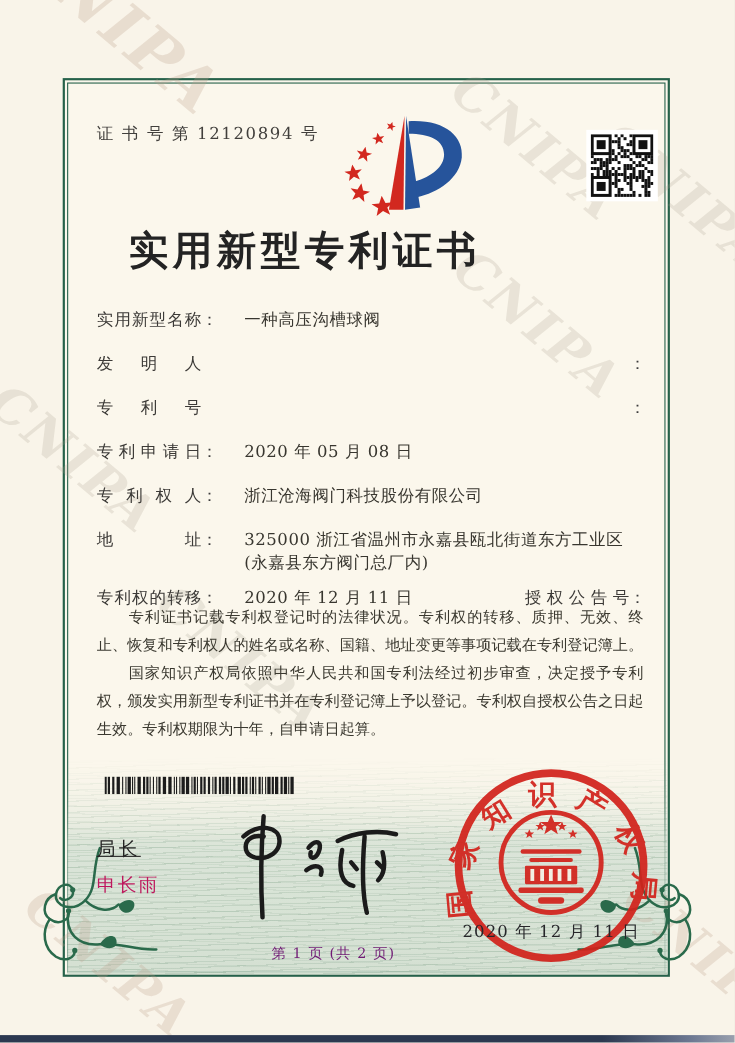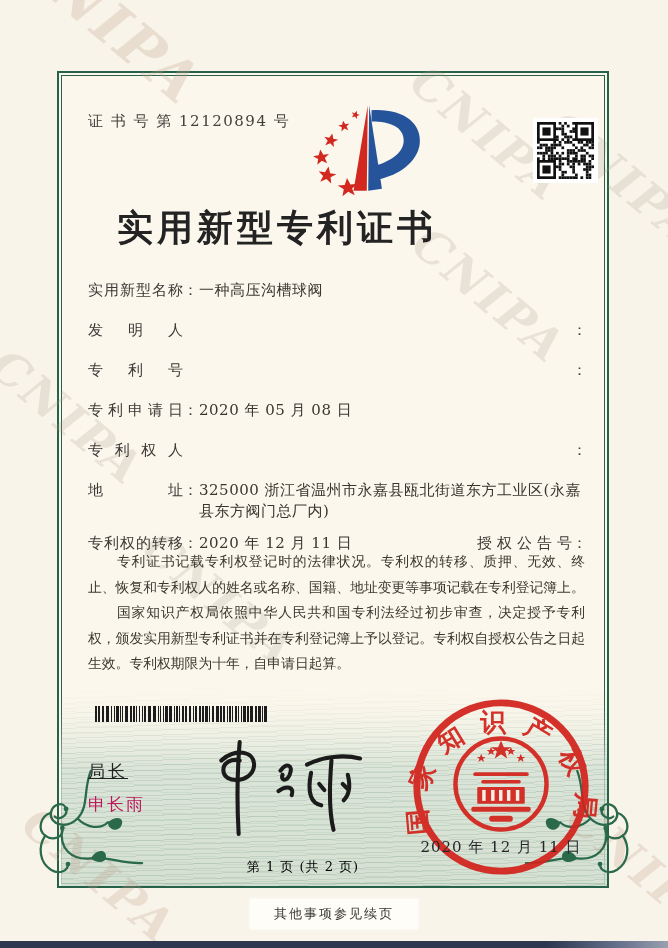--- a/index.html
+++ b/index.html
@@ -62,21 +62,21 @@
 
   
   .fields { position:absolute; left:88px; top:280px; width:500px; z-index:4; font-size:15px; }
   .frow { display:flex; align-items:flex-start; line-height:21px; margin-bottom:19px;justify-content:space-between; }
   .frow-tight { margin-bottom:8px; }
   .flabel {
     display:inline-block; width:95px; flex:0 0 95px;
     text-align:justify; text-align-last:justify; color:#3c3a37;
   }
   .colon { flex:0 0 16px; }
-  .fvalue { flex:1; color:#38362f; letter-spacing:0.5px; }
+  .fvalue { flex:1; color:#38362f; letter-spacing:0.5px;margin-left:23px; }
   .grant-row { white-space:nowrap; margin-top:11px; }
   .grant-row .fvalue-date { display:inline-block; width:150px; }
   .grant-row .flabel2 { margin-left:16px; }
 
   
   .paras {
     position:absolute; left:88px; top:549px; width:497px; z-index:4;
     font-size:13.8px; line-height:25.5px; text-align:justify; color:#3a382f;
   }
   .paras p { text-indent:2.1em; }
@@ -94,21 +94,21 @@
   .signature { position:absolute; left:192px; top:736px; width:180px; height:102px; z-index:5; }
 
   .seal { position:absolute; left:402px; top:688px; width:198px; height:198px; z-index:5; opacity:0.93; }
   .issue-date {
     position:absolute; left:406px; top:838px; width:190px; z-index:6;
     text-align:center; font-size:15px; letter-spacing:1px; color:#26262a;
   }
 
   .page-num {
     position:absolute; left:57px; top:858px; width:492px; z-index:4;
-    text-align:center; font-size:13px; letter-spacing:1px; color:#000000;
+    text-align:center; font-size:13px; letter-spacing:1px; color:#701a75;
   }
   .cont-note {
     position:absolute; left:250px; top:899px; width:168px; z-index:4;
     background:#fffdf8; padding:6px 0; text-align:center;
     font-size:13px; letter-spacing:2px; color:#3a382f;
     box-shadow:0 0 4px rgba(255,255,255,0.9);
   }
   .bottom-strip {
     position:absolute; left:0; top:941px; width:668px; height:7px; z-index:7;
     background:linear-gradient(90deg,#2c3850 0 82%, #6d7892 94%, #9aa0ae 100%);
@@ -365,20 +365,21 @@
         <span class="colon">：</span>
     </div>
     <div class="frow">
       <span class="flabel">专利申请日</span>
         <span class="colon">：</span>
         <span class="fvalue">2020 年 05 月 08 日</span>
     </div>
     <div class="frow">
       <span class="flabel">专利权人</span>
         <span class="colon">：</span>
+        <span class="fvalue">浙江沧海阀门科技股份有限公司</span>
     </div>
     <div class="frow frow-tight">
       <span class="flabel">地址</span>
         <span class="colon">：</span>
         <span class="fvalue">325000 浙江省温州市永嘉县瓯北街道东方工业区(永嘉县东方阀门总厂内)</span>
     </div>
     <div class="frow grant-row">
       <span class="flabel">专利权的转移</span>
         <span class="colon">：</span>
         <span class="fvalue fvalue-date">2020 年 12 月 11 日</span>
@@ -489,16 +490,15 @@
         <rect x="115" y="103" width="3.5" height="11"></rect>
       </g>
       <rect x="70" y="120" width="60" height="5" rx="2"></rect>
       <rect x="88" y="129" width="24" height="6" rx="3"></rect>
     </g>
   </svg>
 
   <div class="issue-date">2020 年 12 月 11 日</div>
 
   <div class="page-num">第 1 页 (共 2 页)</div>
-  <div class="cont-note">其他事项参见续页</div>
   <div class="bottom-strip"></div>
 
 </div>
 
 </body></html>

